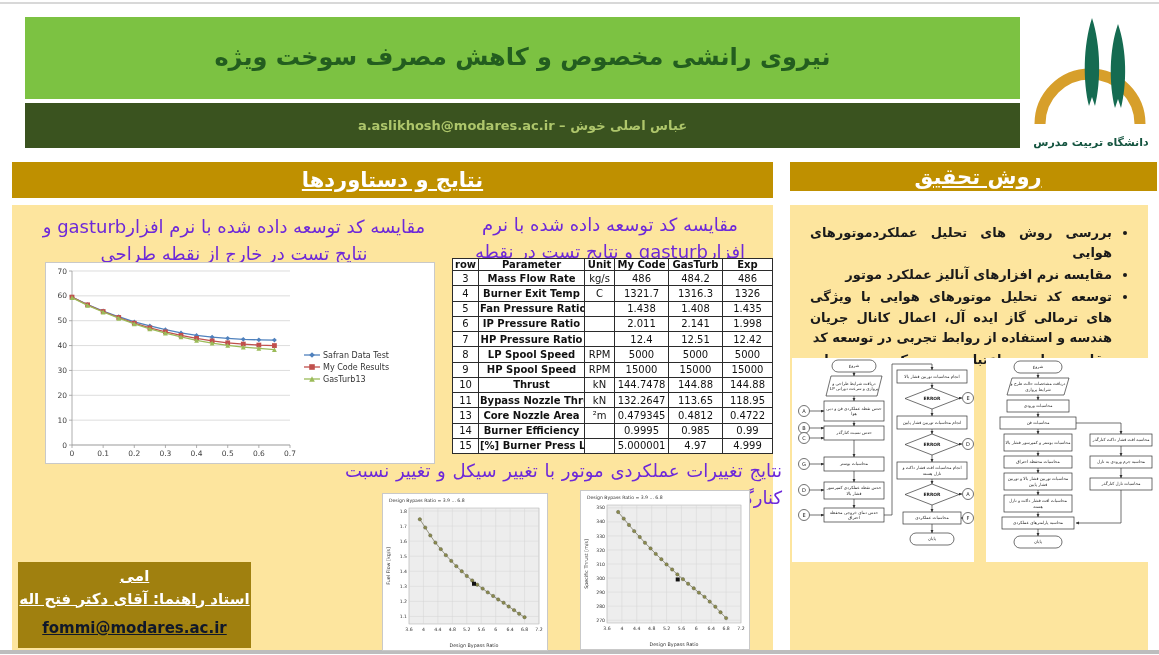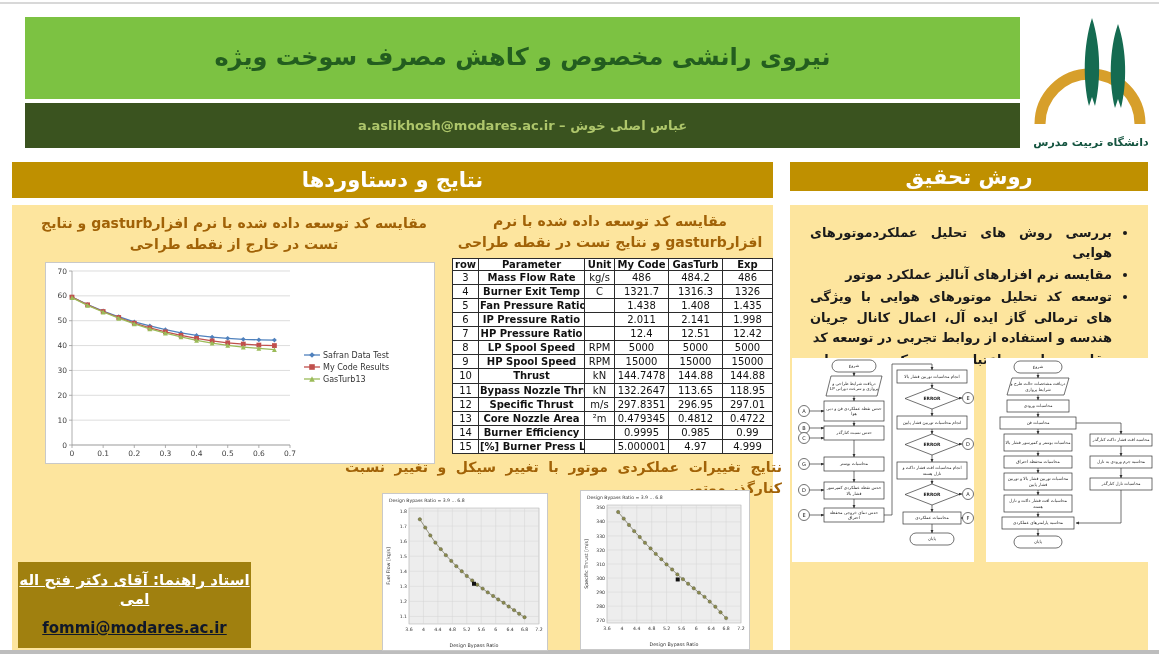--- a/index.html
+++ b/index.html
@@ -8,23 +8,23 @@
   .abs{position:absolute;}
   .rtl{direction:rtl;}
   .hr-line{background:#d8d8d8;}
   .title-block{background:#7cc242;color:#235d1f;display:flex;flex-direction:column;
        justify-content:center;align-items:center;text-align:center;font-weight:bold;}
   .title-block .t1{font-size:24px;line-height:1.45;}
   .title-block .t2{font-size:24px;line-height:1.3;}
   .author-bar{background:#3a531f;color:#aec66b;display:flex;justify-content:center;
        align-items:center;font-size:13px;font-weight:bold;}
   .gold-header{background:#bf9000;color:#ffffff;display:flex;justify-content:center;
-       align-items:center;font-size:21px;font-weight:bold;}
+       align-items:center;font-size:21px;font-weight:bold;text-decoration:underline;}
   .cream{background:#fde59e;}
-  .caption{font-size:14px;font-weight:bold;color:#a16207;text-align:center;line-height:1.5;}
+  .caption{font-size:18px;font-weight:normal;color:#6d28d9;text-align:center;line-height:1.5;}
   .caption.justify{text-align:justify;}
   .whitebox{background:#ffffff;border:1px solid #c9c9c9;}
   table.cmp{border-collapse:collapse;width:100%;height:100%;background:#fff;
        font-size:10px;color:#111;table-layout:fixed;}
   table.cmp th,table.cmp td{border:1px solid #2b2b2b;text-align:center;padding:0 1px;
        overflow:hidden;white-space:nowrap;}
   table.cmp th{font-weight:bold;}
   table.cmp td.param{font-weight:bold;}
   .bullets{font-size:13px;font-weight:bold;color:#1a1a1a;line-height:1.55;
        text-align:justify;}
@@ -262,28 +262,20 @@
         </tr>
         <tr>
           <td>11</td>
           <td class="param">Bypass Nozzle Thrust</td>
           <td>kN</td>
           <td>132.2647</td>
           <td>113.65</td>
           <td>118.95</td>
         </tr>
         <tr>
-          <td>12</td>
-          <td class="param">Specific Thrust</td>
-          <td>m/s</td>
-          <td>297.8351</td>
-          <td>296.95</td>
-          <td>297.01</td>
-        </tr>
-        <tr>
           <td>13</td>
           <td class="param">Core Nozzle Area</td>
           <td>²m</td>
           <td>0.479345</td>
           <td>0.4812</td>
           <td>0.4722</td>
         </tr>
         <tr>
           <td>14</td>
           <td class="param">Burner Efficiency</td>
@@ -435,26 +427,26 @@
       <circle cx="134.31666666666666" cy="115.70476190476188" r="1.7" fill="#8b8b4d" stroke="#50503a" stroke-width="0.4"></circle>
       <circle cx="139.52777777777777" cy="121.32380952380949" r="1.7" fill="#8b8b4d" stroke="#50503a" stroke-width="0.4"></circle>
       <circle cx="145.1111111111111" cy="127.08333333333333" r="1.7" fill="#8b8b4d" stroke="#50503a" stroke-width="0.4"></circle>
       <rect x="94.72222222222223" y="86.45238095238095" width="4" height="4" fill="#111"></rect>
       <text x="93" y="155" font-size="4.8" fill="#333" text-anchor="middle">Design Bypass Ratio</text>
       <text x="7" y="73" font-size="4.8" fill="#333" text-anchor="middle" transform="rotate(-90 7 73)">Specific Thrust [m/s]</text>
     </svg>
 </div>
 
 <div class="abs sup-box rtl" style="left:18px;top:562px;width:233px;height:86px;">
+  <div class="ln" style="margin-top:-4px;">امی</div>
   <div class="ln">استاد راهنما: آقای دکتر فتح اله</div>
-  <div class="ln" style="margin-top:-4px;">امی</div>
   <a class="mail" href="#" style="direction:ltr;">fommi@modares.ac.ir</a>
 </div>
 
-<div class="abs gold-header" style="left:790px;top:162px;width:358px;height:29px;">
+<div class="abs gold-header" style="left:790px;top:162px;width:358px;height:29px;padding-left:9px;">
   <span>روش تحقیق</span>
 </div>
 <div class="abs cream" style="left:790px;top:205px;width:358px;height:445px;"></div>
 
 <div class="abs bullets rtl" style="left:798px;top:211px;width:342px;height:145px;">
   <ul>
     <li>بررسی روش های تحلیل عملکردموتورهای هوایی</li>
     <li>مقایسه نرم افزارهای آنالیز عملکرد موتور</li>
     <li>توسعه کد تحلیل موتورهای هوایی با ویژگی های ترمالی گاز ایده آل، اعمال کانال جریان هندسه و استفاده از روابط تجربی در توسعه کد</li>
     <li>مقایسه نتایج و اعتبار سنجی کد توسعه داده شده</li>

